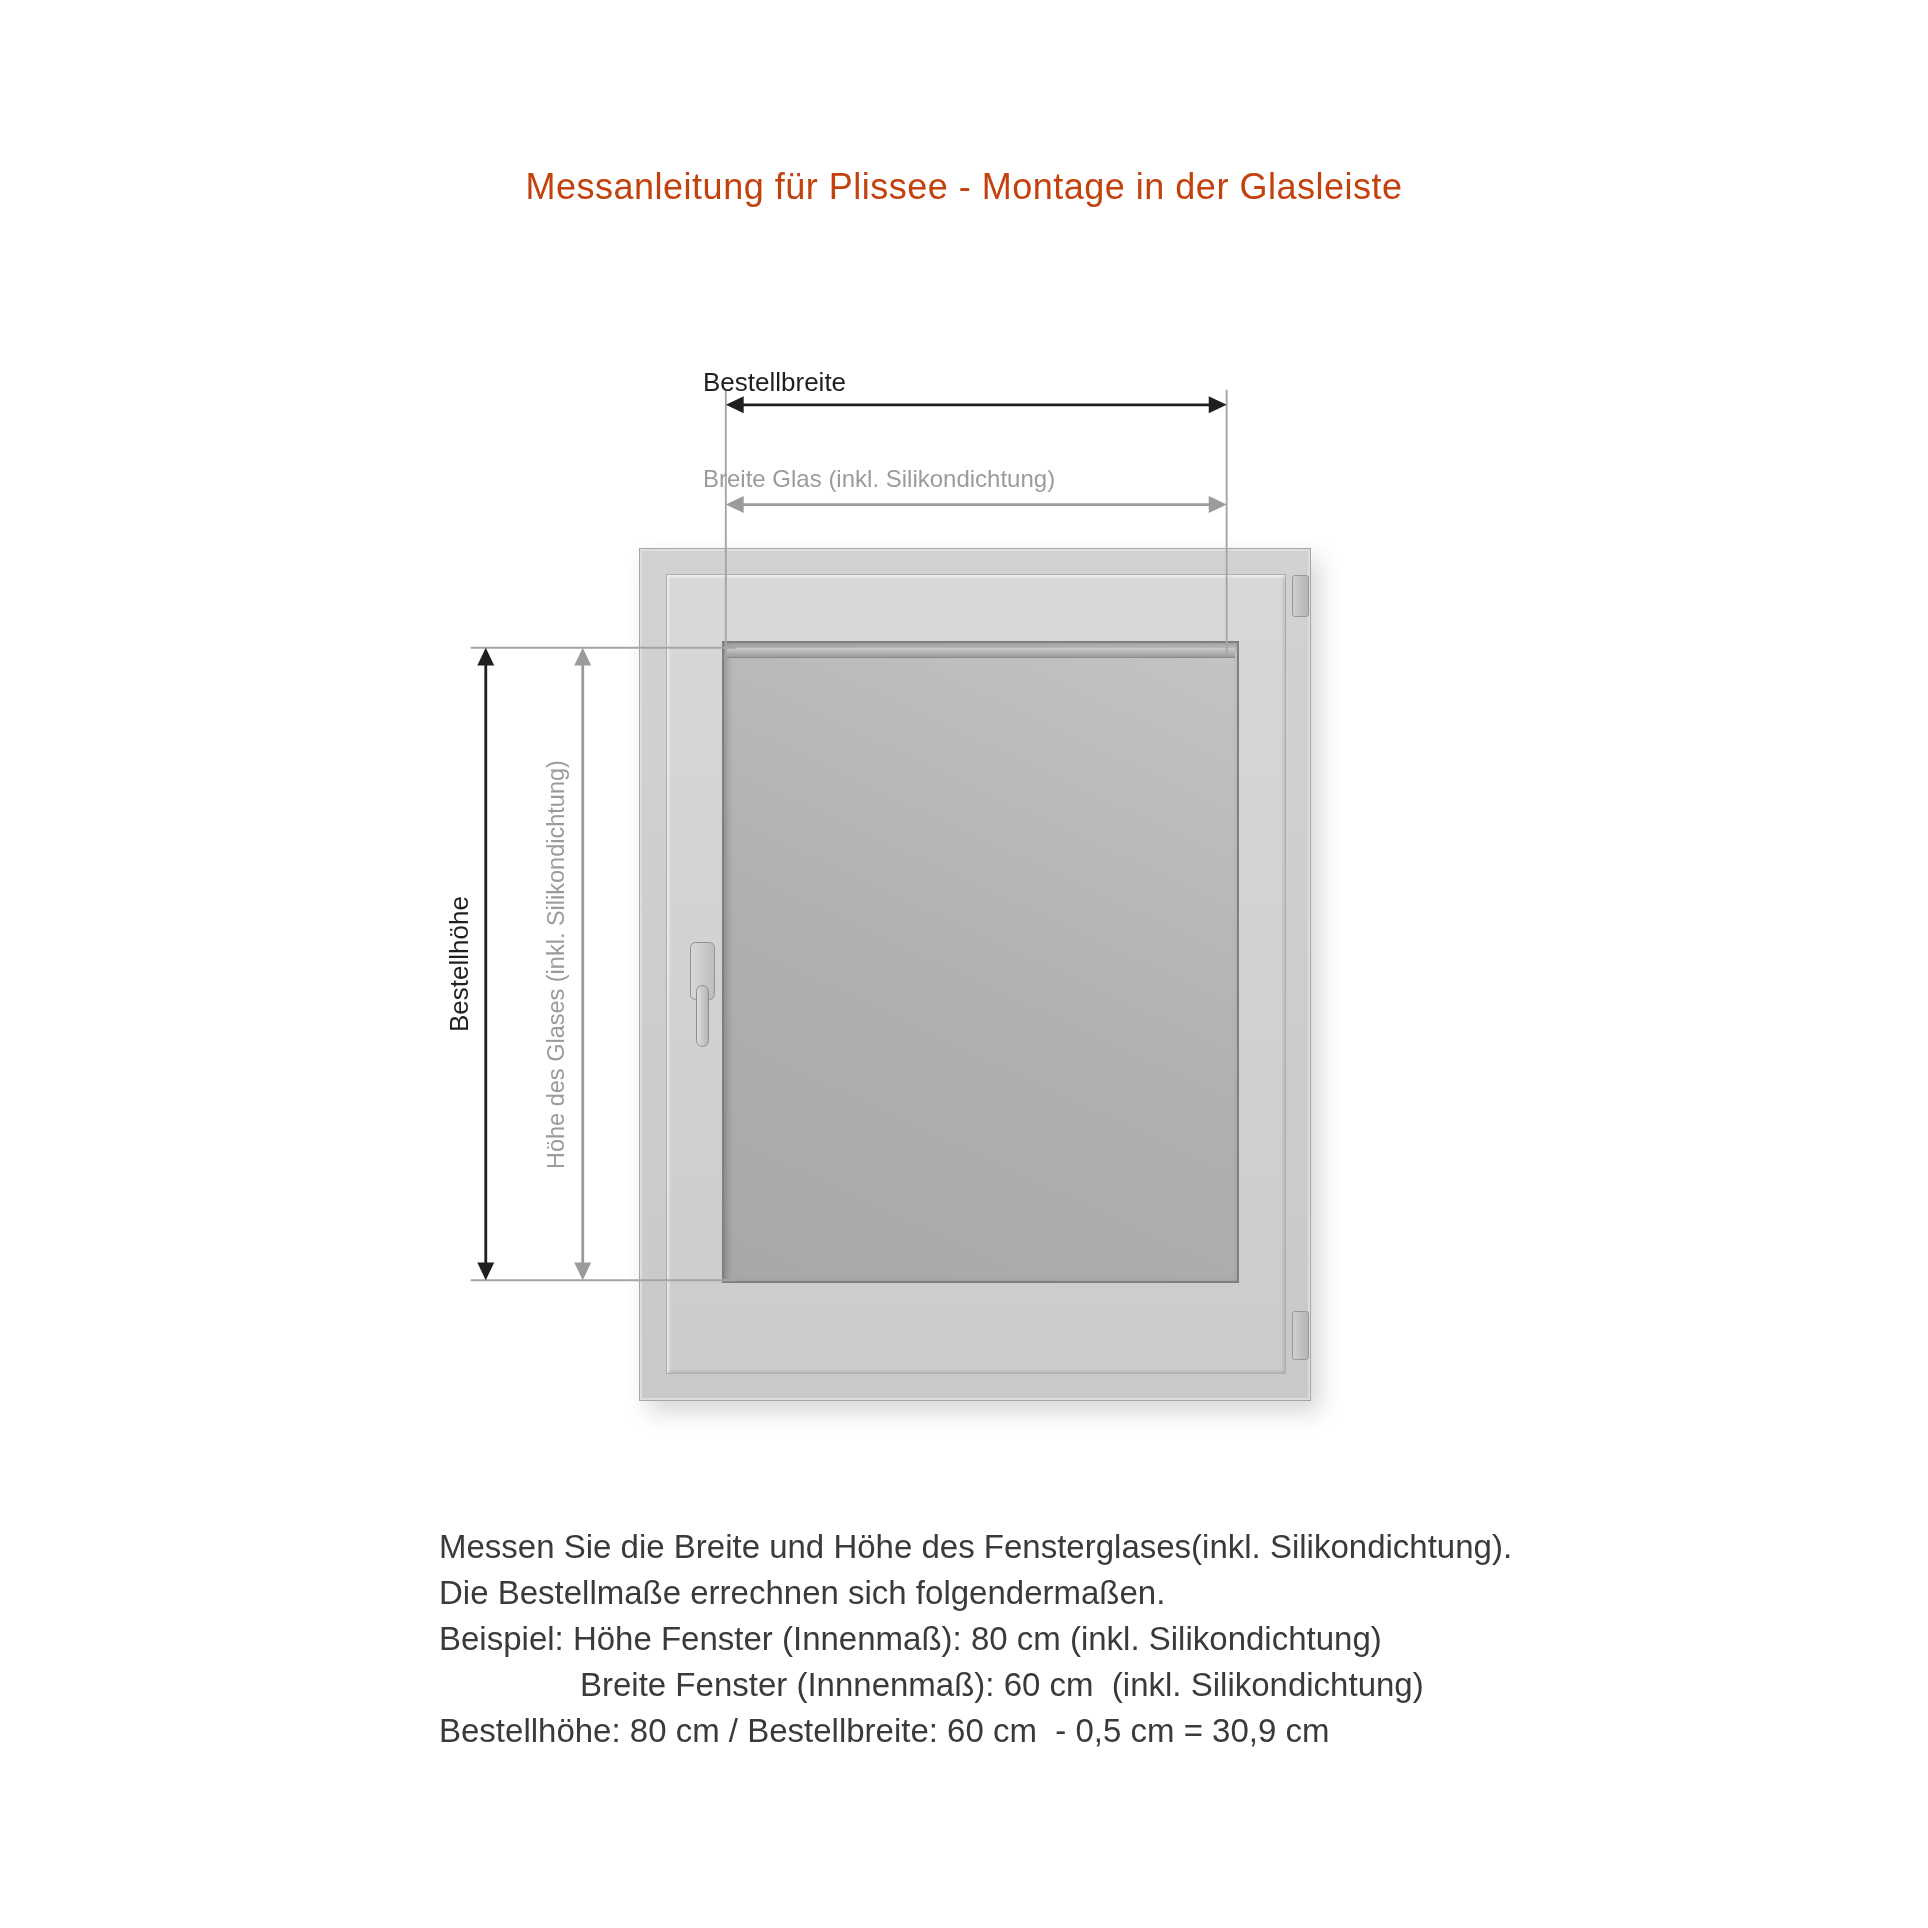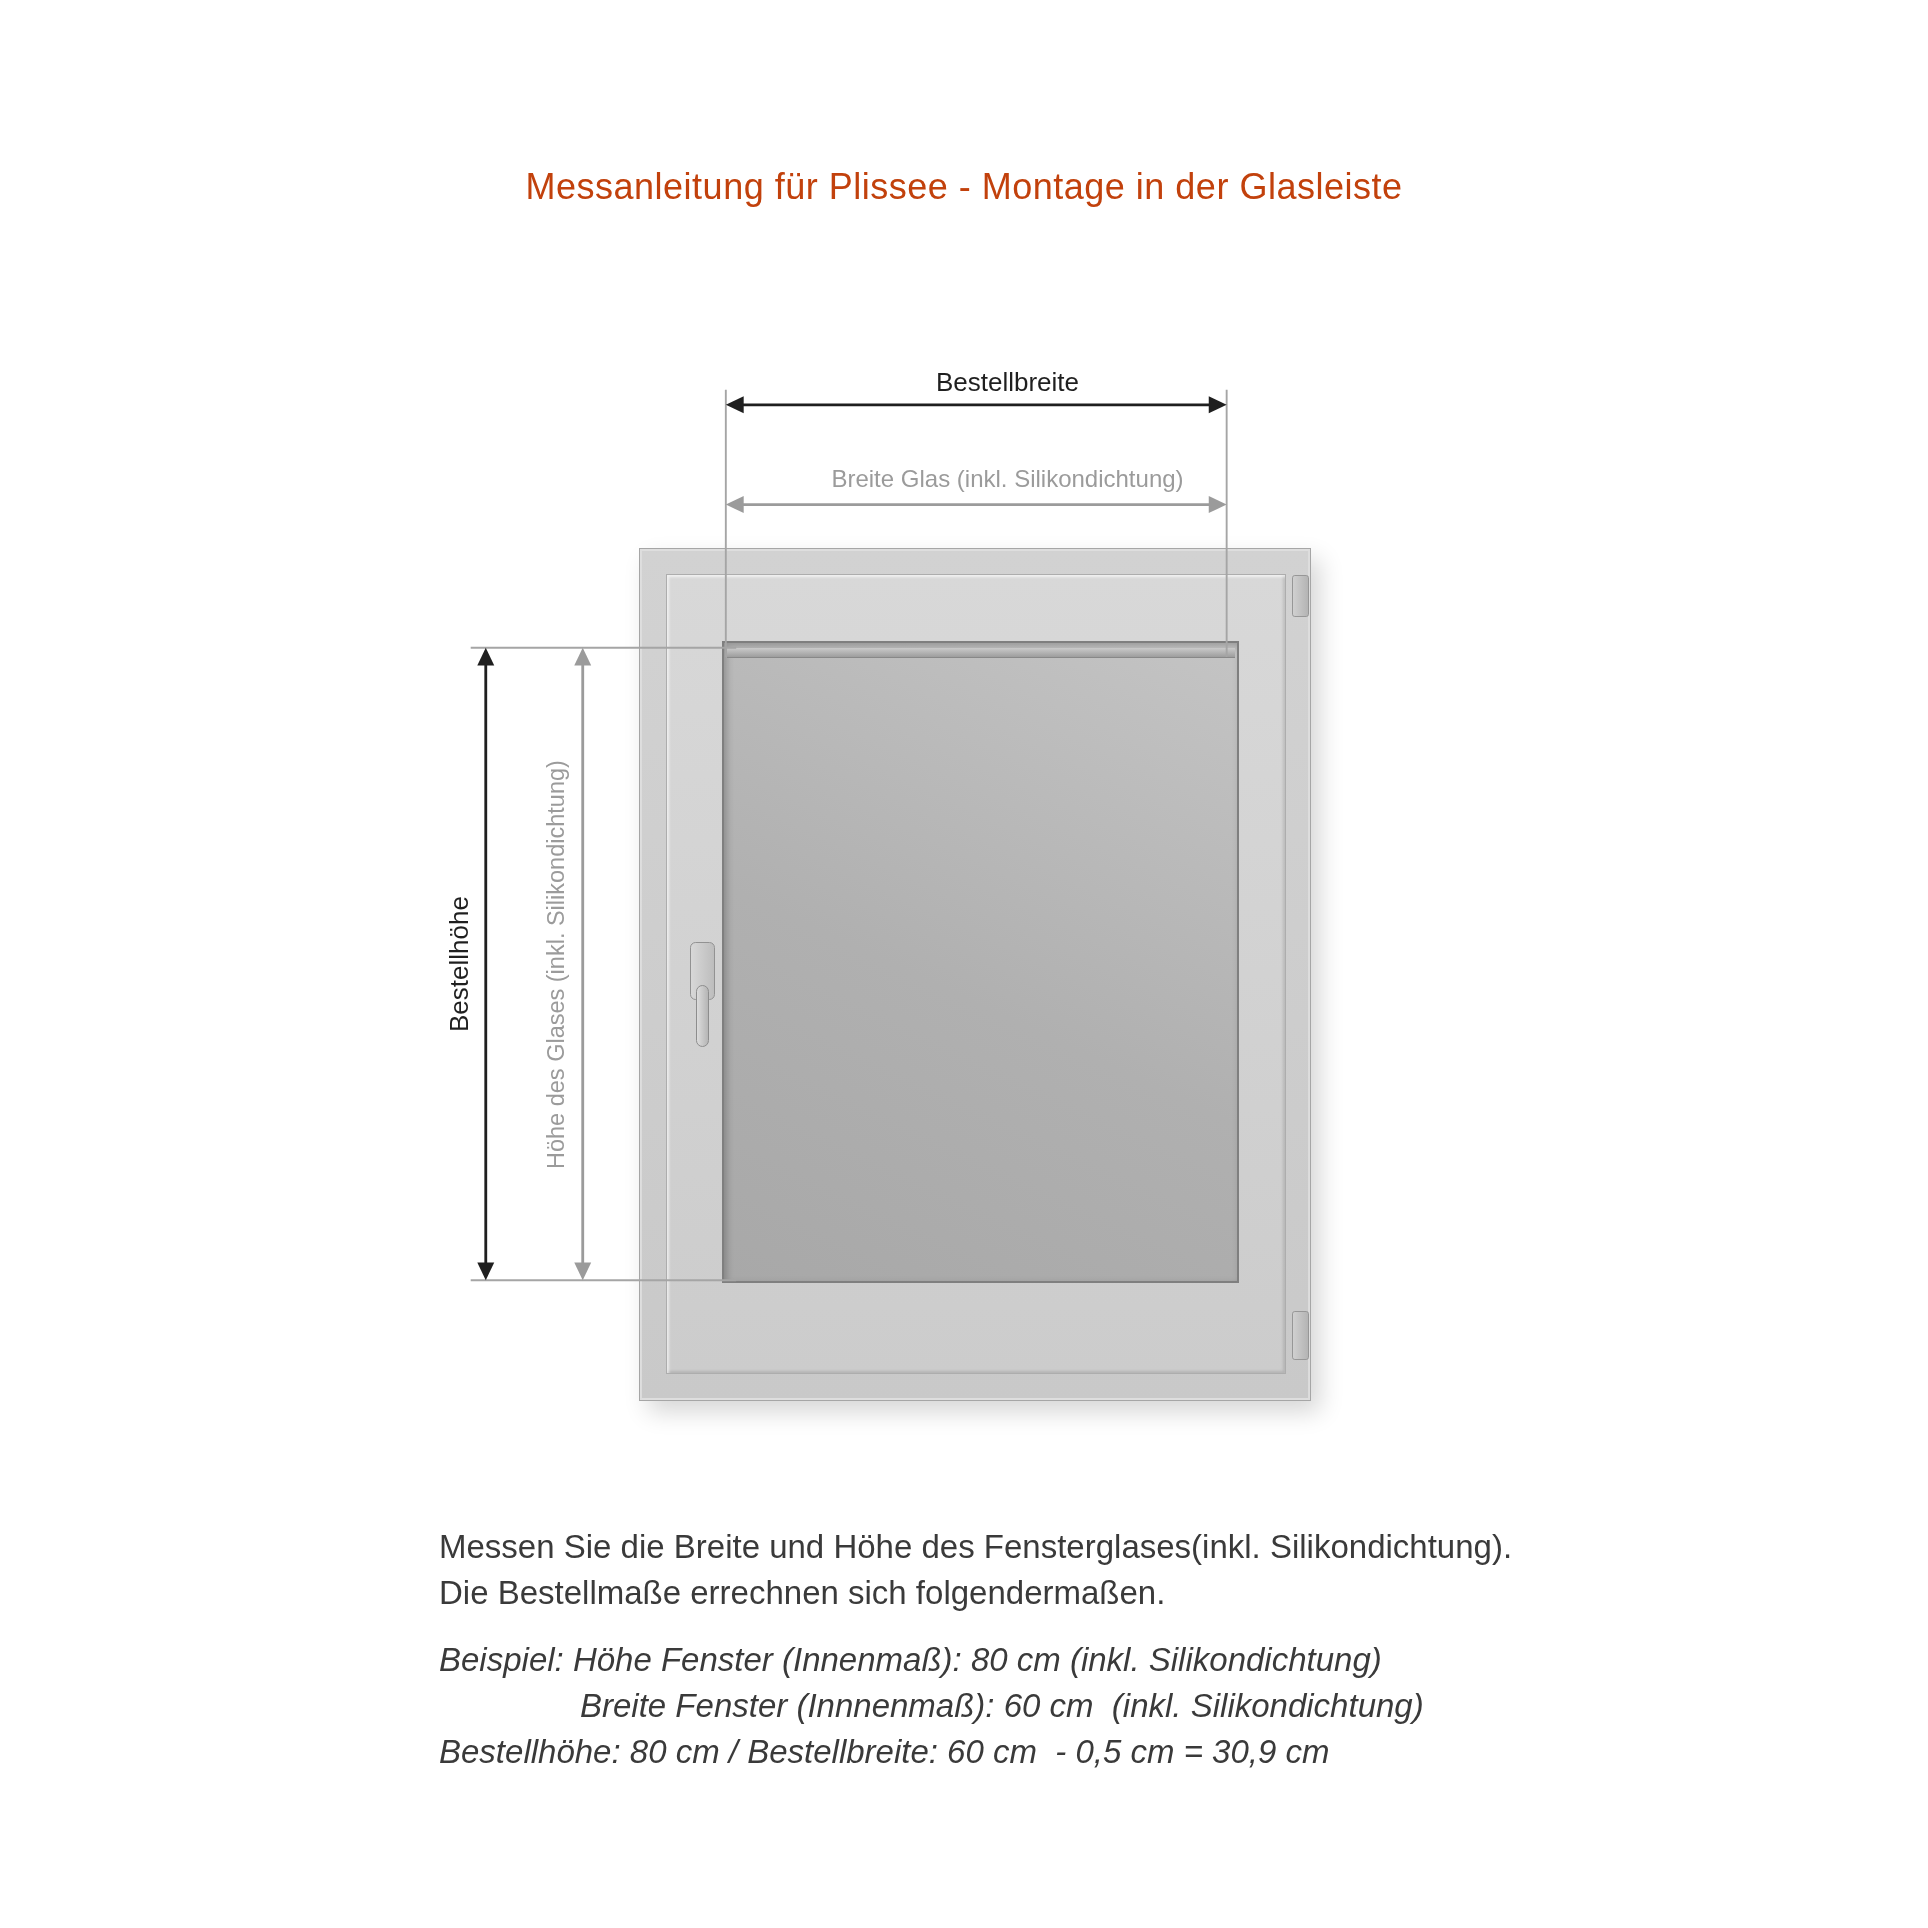--- a/index.html
+++ b/index.html
@@ -60,39 +60,39 @@
   .hinge-bottom{left:1292px;top:1311px;height:49px;}
 
   
   .dim-svg{left:0;top:0;width:1928px;height:1928px;pointer-events:none;}
   .arrow-primary{color:var(--dimension-primary,#1f1f1f);}
   .arrow-secondary{color:var(--dimension-secondary,#9b9b9b);}
   .ext-line{color:#a5a5a5;}
 
   
   .dim-label-h{
-    left:757px;width:501px;text-align:center;
+    left:703px;width:501px;text-align:left;
   }
   .order-width-label{top:367px;font-size:26px;color:var(--dimension-primary,#1f1f1f);}
   .glass-width-label{top:465px;font-size:24px;color:var(--dimension-secondary,#9b9b9b);}
   .dim-label-v{
     top:648px;height:633px;display:flex;align-items:center;justify-content:center;
     writing-mode:vertical-rl;transform:rotate(180deg);
   }
   .order-height-label{left:441px;width:36px;font-size:26px;color:var(--dimension-primary,#1f1f1f);}
   .glass-height-label{left:539px;width:34px;font-size:23.5px;color:var(--dimension-secondary,#9b9b9b);}
 
   
   .instructions{
     left:439px;top:1524px;width:1224px;
     font-size:33px;line-height:46px;
   }
   .text-line{white-space:pre-wrap;}
   .warning{color:var(--warning,#e8141c);}
-  .example-block{margin-top:21px;font-style:italic;}
+  .example-block{}
   .example-indent{padding-left:141px;}
 </style>
 </head>
 <body>
 
 <div class="abs page-title">Messanleitung für Plissee - Montage in der Glasleiste</div>
 
 <div>
   <div class="abs window-frame"></div>
   <div class="abs window-sash"></div>

